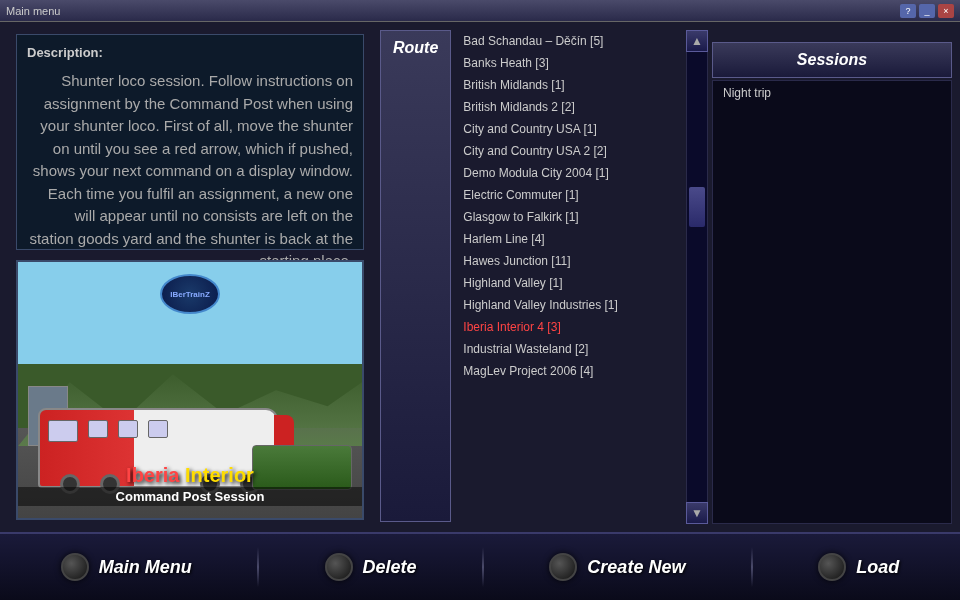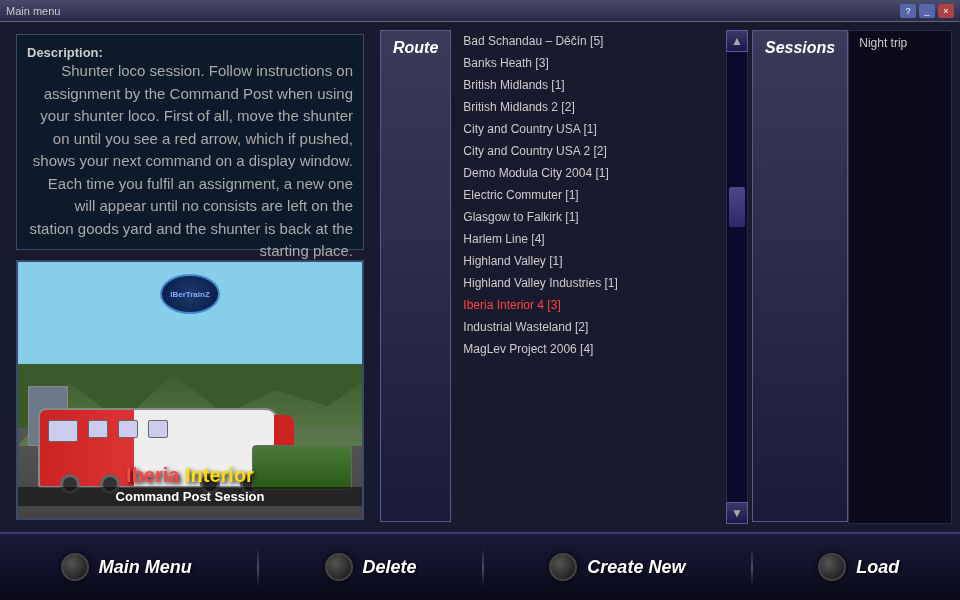--- a/index.html
+++ b/index.html
@@ -62,21 +62,21 @@
     #description-box {
       background: #0d1a2a;
       border: 1px solid #3a4a6a;
       padding: 10px;
       min-height: 100px;
     }
     #desc-title {
       font-size: 13px;
       font-weight: bold;
       color: #ccc;
-      margin-bottom: 0;
+      margin-bottom: 10px;
     }
     #desc-text {
       font-size: 15px;
       color: #aaa;
       line-height: 1.5;
       text-align: right;
     }
 
     #preview-box {
       flex: 1;
@@ -201,23 +201,24 @@
       flex: 1;
       gap: 4px;
     }
 
     #route-column {
       flex: 1;
       display: flex;
       flex-direction: row;
     }
     #sessions-column {
-      width: 200px;
-      display: flex;
-      flex-direction: row;
+      width: 240px;
+      display: flex;
+      flex-direction: column;
+      margin-top: 12px;
     }
 
     .col-header {
       background: linear-gradient(to bottom, #3a3a5a, #1a1a3a);
       border: 1px solid #5a5a8a;
       padding: 8px 12px;
       font-size: 16px;
       font-style: italic;
       font-weight: bold;
       color: #fff;
@@ -415,20 +416,21 @@
               <li class="route-item">Bad Schandau – Děčín [5]</li>
               <li class="route-item">Banks Heath [3]</li>
               <li class="route-item">British Midlands [1]</li>
               <li class="route-item">British Midlands 2 [2]</li>
               <li class="route-item">City and Country USA [1]</li>
               <li class="route-item">City and Country USA 2 [2]</li>
               <li class="route-item">Demo Modula City 2004 [1]</li>
               <li class="route-item">Electric Commuter [1]</li>
               <li class="route-item">Glasgow to Falkirk [1]</li>
               <li class="route-item">Harlem Line [4]</li>
+              <li class="route-item">Hawes Junction [11]</li>
               <li class="route-item">Highland Valley [1]</li>
               <li class="route-item">Highland Valley Industries [1]</li>
               <li class="route-item selected">Iberia Interior 4 [3]</li>
               <li class="route-item">Industrial Wasteland [2]</li>
               <li class="route-item">MagLev Project 2006 [4]</li>
             </ul>
           </div>
           <div class="scroll-controls">
             <div class="scroll-arrow">▲</div>
             <div class="scroll-track">

